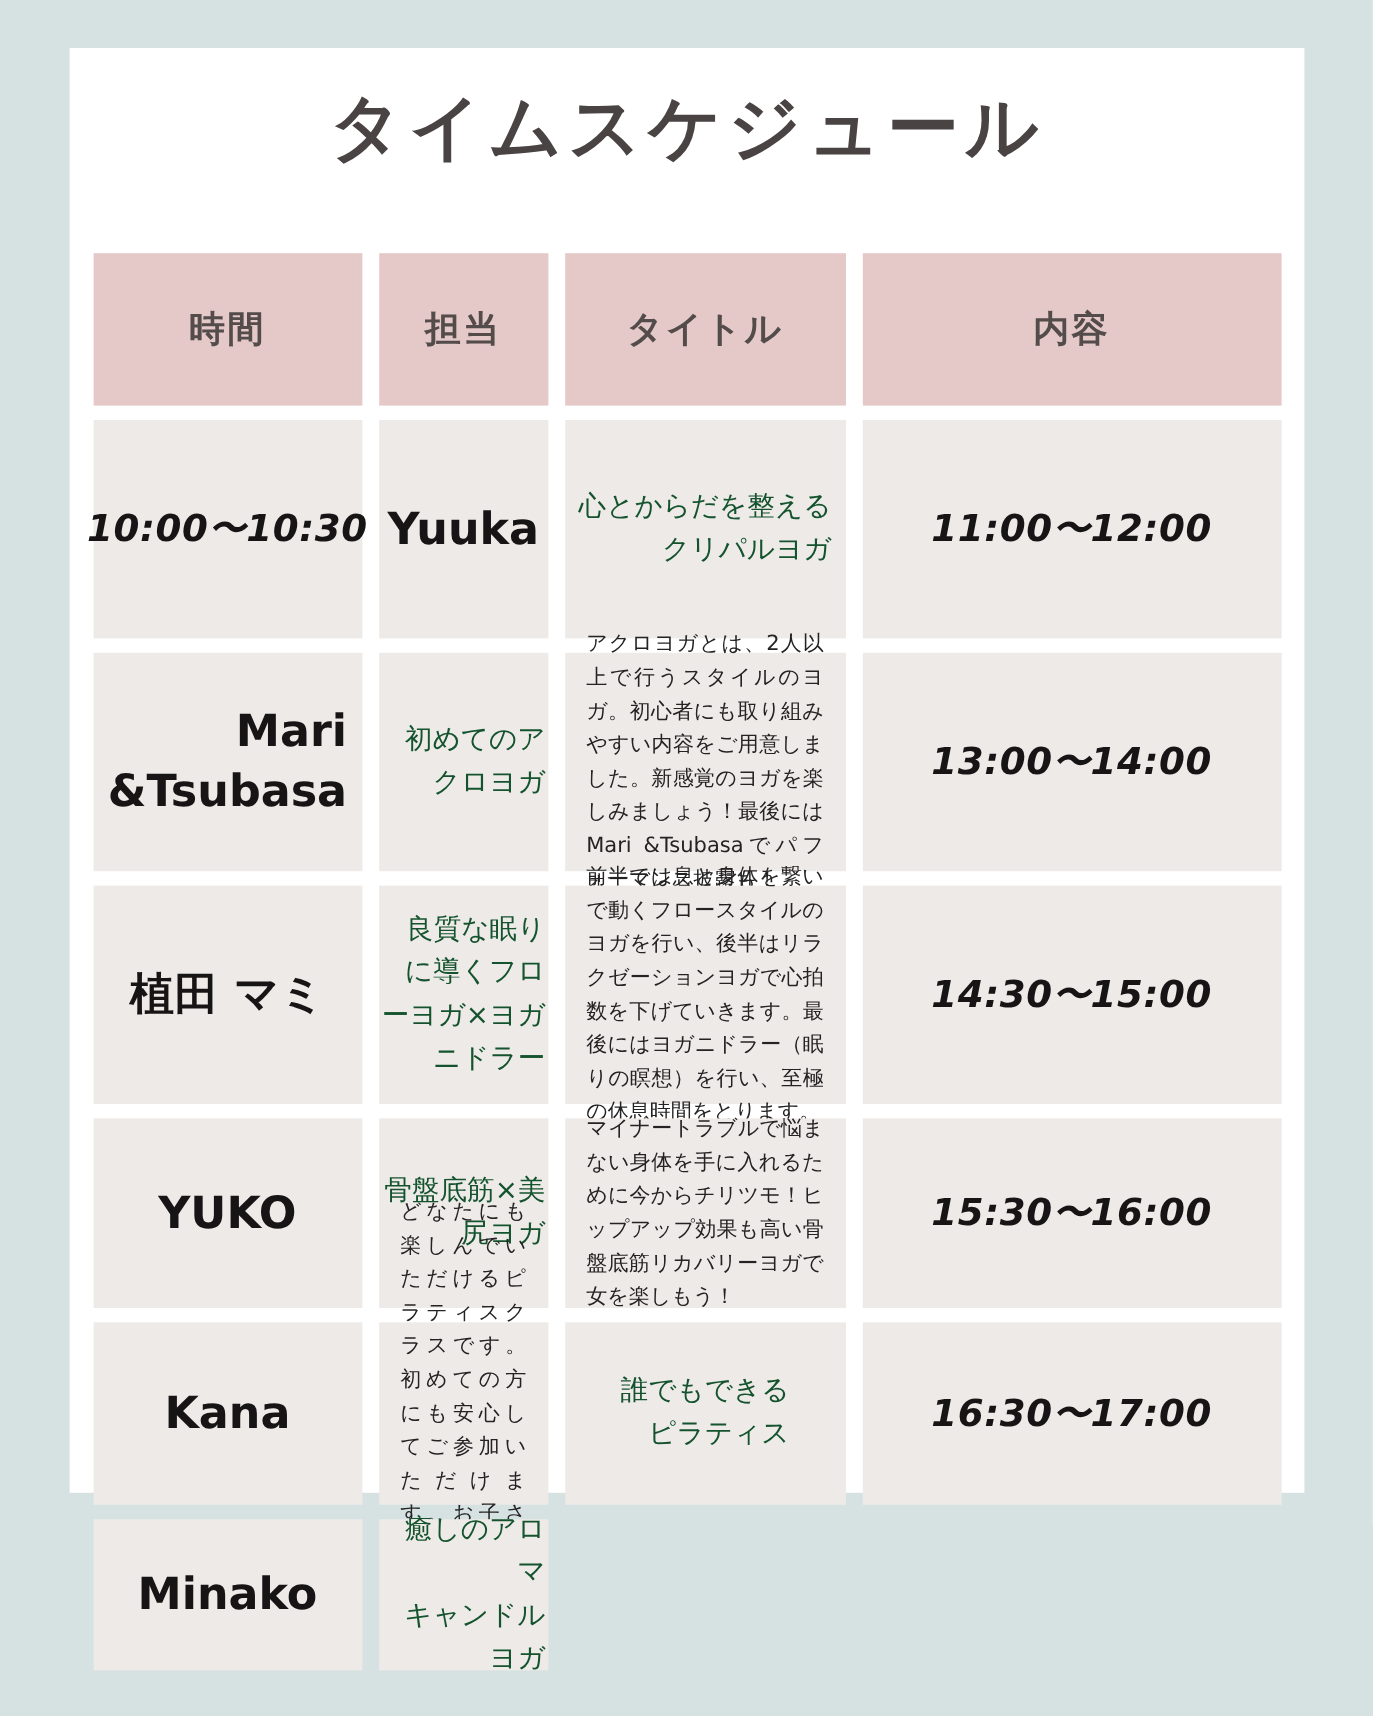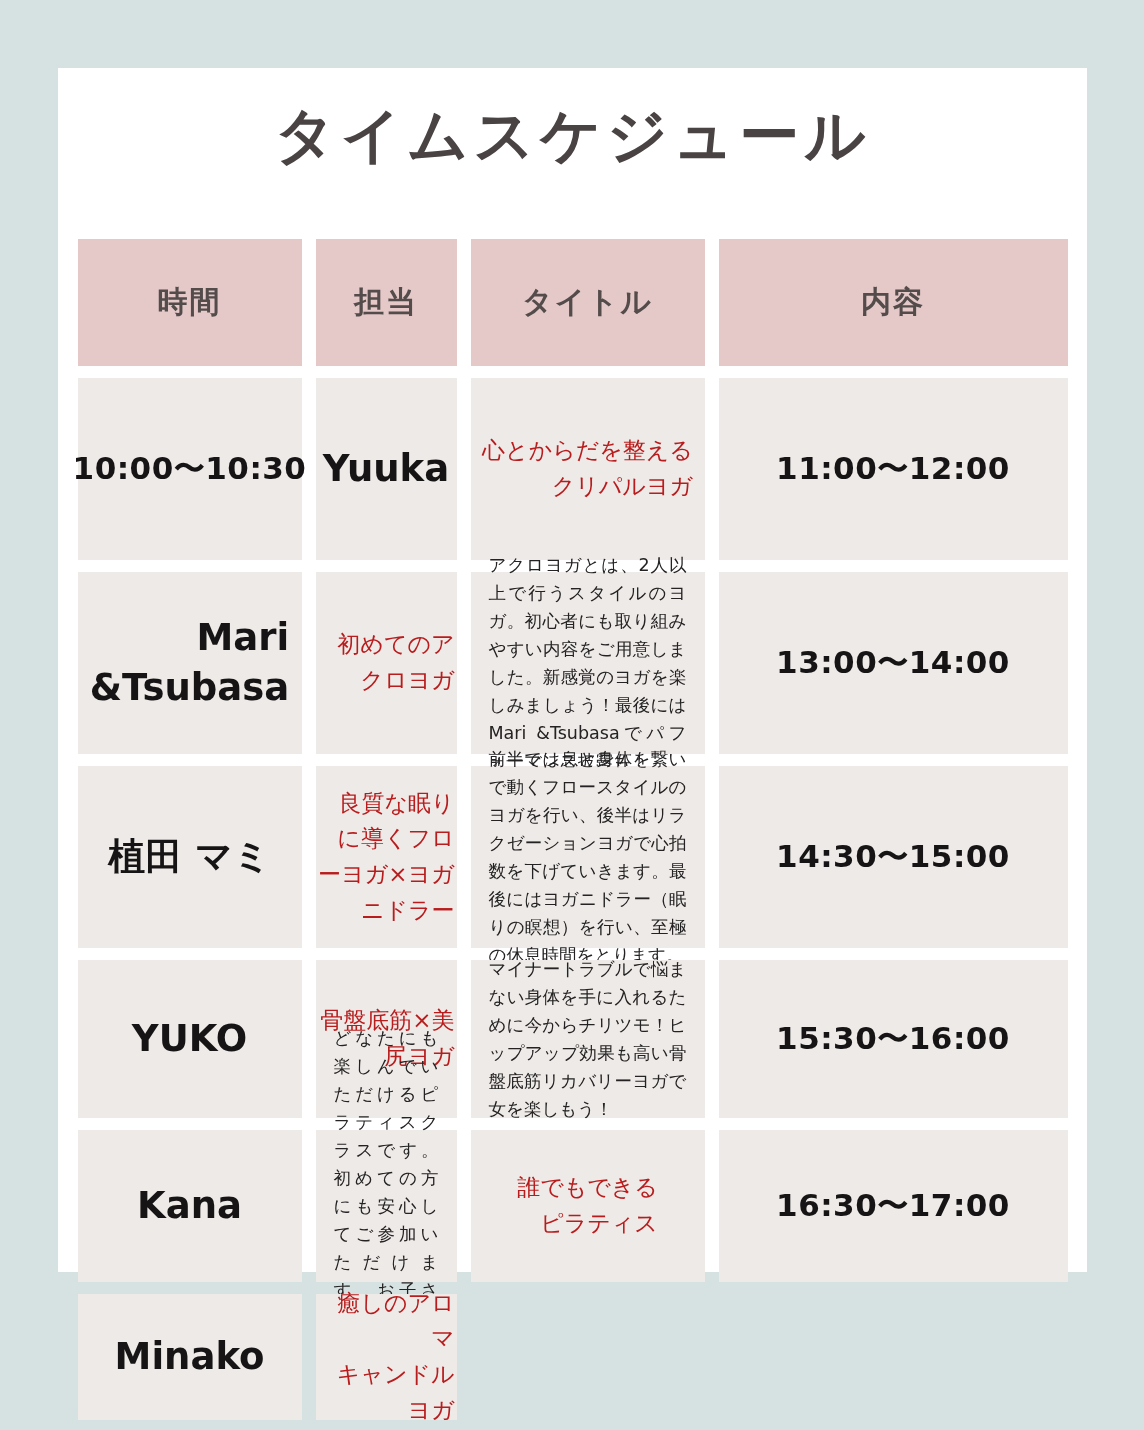--- a/index.html
+++ b/index.html
@@ -10,21 +10,21 @@
     width: 1144px;
     height: 1430px;
     background: #d6e2e1;
     font-family: "DejaVu Sans", sans-serif;
     position: relative;
     overflow: hidden;
   }
   .card {
     position: absolute;
     left: 58px;
-    top: 68px;
+    top: 40px;
     width: 1029px;
     height: 1204px;
     background: #ffffff;
   }
   .page-title {
     margin-top: 36px;
     text-align: center;
     font-size: 60px;
     font-weight: 800;
     letter-spacing: 5px;
@@ -57,31 +57,32 @@
   }
   .cell.body {
     background: #edeae8;
   }
   .cell.time {
     font-size: 31px;
     font-weight: 800;
     color: #161414;
     letter-spacing: 0.5px;
     white-space: nowrap;
+    font-style: italic;
   }
   .cell.instructor {
     font-size: 37px;
     font-weight: 800;
     color: #161414;
     white-space: pre-line;
     line-height: 1.35;
   }
   .cell.class-title {
     font-size: 23px;
-    color: #b91c1c;
+    color: #14532d;
     white-space: pre-line;
     line-height: 1.55;
     padding: 0 2px;
   }
   .cell.description {
     font-size: 17.5px;
     color: #242222;
     line-height: 1.6;
     text-align: justify;
     justify-content: flex-start;

